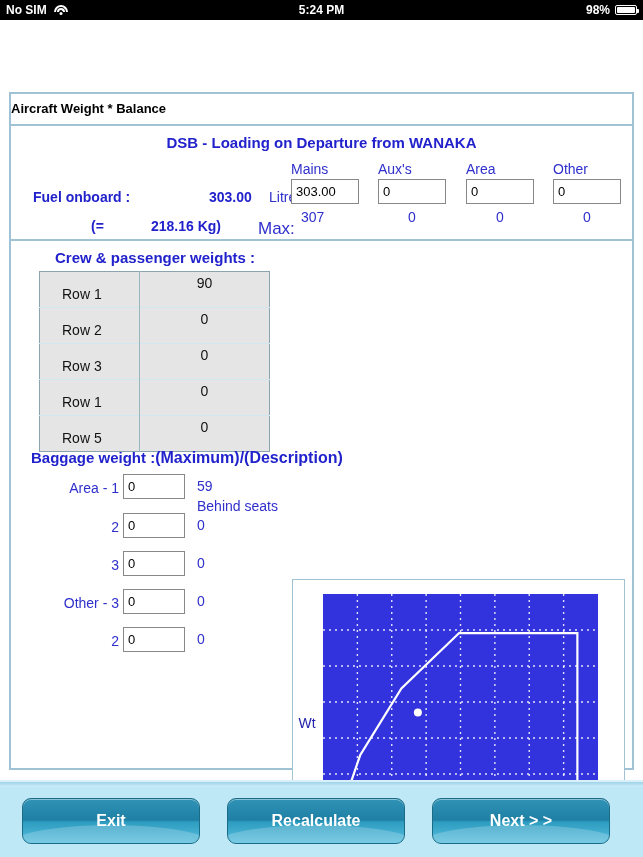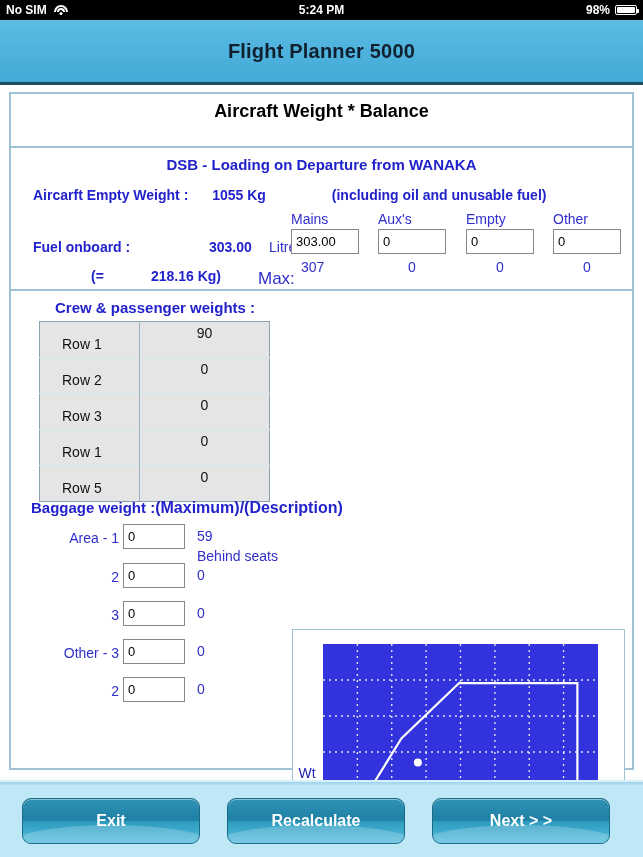--- a/index.html
+++ b/index.html
@@ -41,21 +41,21 @@
     display:flex; align-items:center; justify-content:center;
   }
   .titlebar .ttl { font-size:20px; font-weight:bold; color:#10202e; letter-spacing:0.2px; }
 
   
   .panel {
     position:absolute; left:9px; top:92px; width:625px; height:678px;
     background:#fff; border:2px solid #9fc3d4;
   }
   .sect { border-bottom:2px solid #9fc3d4; }
-  .sect-title { text-align:center; font-size:18px; font-weight:bold; color:#000; padding:7px 0 24px; }
+  .sect-title { font-size:13px; font-weight:bold; color:#000; padding:7px 0 8px; }
 
   .subhead { text-align:center; font-size:15px; font-weight:bold; color:#2222cc; padding:8px 0 2px; }
 
   .emptyrow { padding:12px 0 0 22px; font-size:14px; font-weight:bold; color:#2222cc; }
   .emptyrow .val { margin-left:20px; }
   .emptyrow .note { margin-left:62px; }
 
   
   .fuelblock { position:relative; height:86px; }
   .fuel-label { position:absolute; left:22px; top:36px; font-size:14px; font-weight:bold; color:#2222cc; }
@@ -155,58 +155,50 @@
     </div>
     <div class="sb-center">5:24 PM</div>
     <div class="sb-right">
       <span>98%</span>
       <span class="batt">
           <i></i>
         </span>
     </div>
   </div>
 
-  <div class="titlebar">
-    <div class="ttl">Flight Planner 5000</div>
-  </div>
 
   <div class="panel">
 
     <div class="sect">
       <div class="sect-title">Aircraft Weight * Balance</div>
     </div>
 
     <div class="sect">
       <div class="subhead">DSB - Loading on Departure from WANAKA</div>
-      <div class="emptyrow">
-        <span>Aircarft Empty Weight :</span>
-        <span class="val">1055 Kg</span>
-        <span class="note">(including oil and unusable fuel)</span>
-      </div>
 
       <div class="fuelblock">
         <div class="fuel-label">Fuel onboard :</div>
         <div class="fuel-amt">303.00</div>
         <div class="fuel-unit">Litre</div>
         <div class="fuel-eq">(=</div>
         <div class="fuel-kg">218.16 Kg)</div>
         <div class="fuel-max">Max:</div>
 
         <div class="tankcol c0">
           <div class="tlab">Mains</div>
           <input type="text" value="303.00" style="">
           <div class="tmax">307</div>
         </div>
         <div class="tankcol c1">
           <div class="tlab">Aux's</div>
           <input type="text" value="0" style="">
           <div class="tmax">0</div>
         </div>
         <div class="tankcol c2">
-          <div class="tlab">Empty</div>
+          <div class="tlab">Area</div>
           <input type="text" value="0" style="">
           <div class="tmax">0</div>
         </div>
         <div class="tankcol c3">
           <div class="tlab">Other</div>
           <input type="text" value="0" style="">
           <div class="tmax">0</div>
         </div>
       </div>
     </div>

